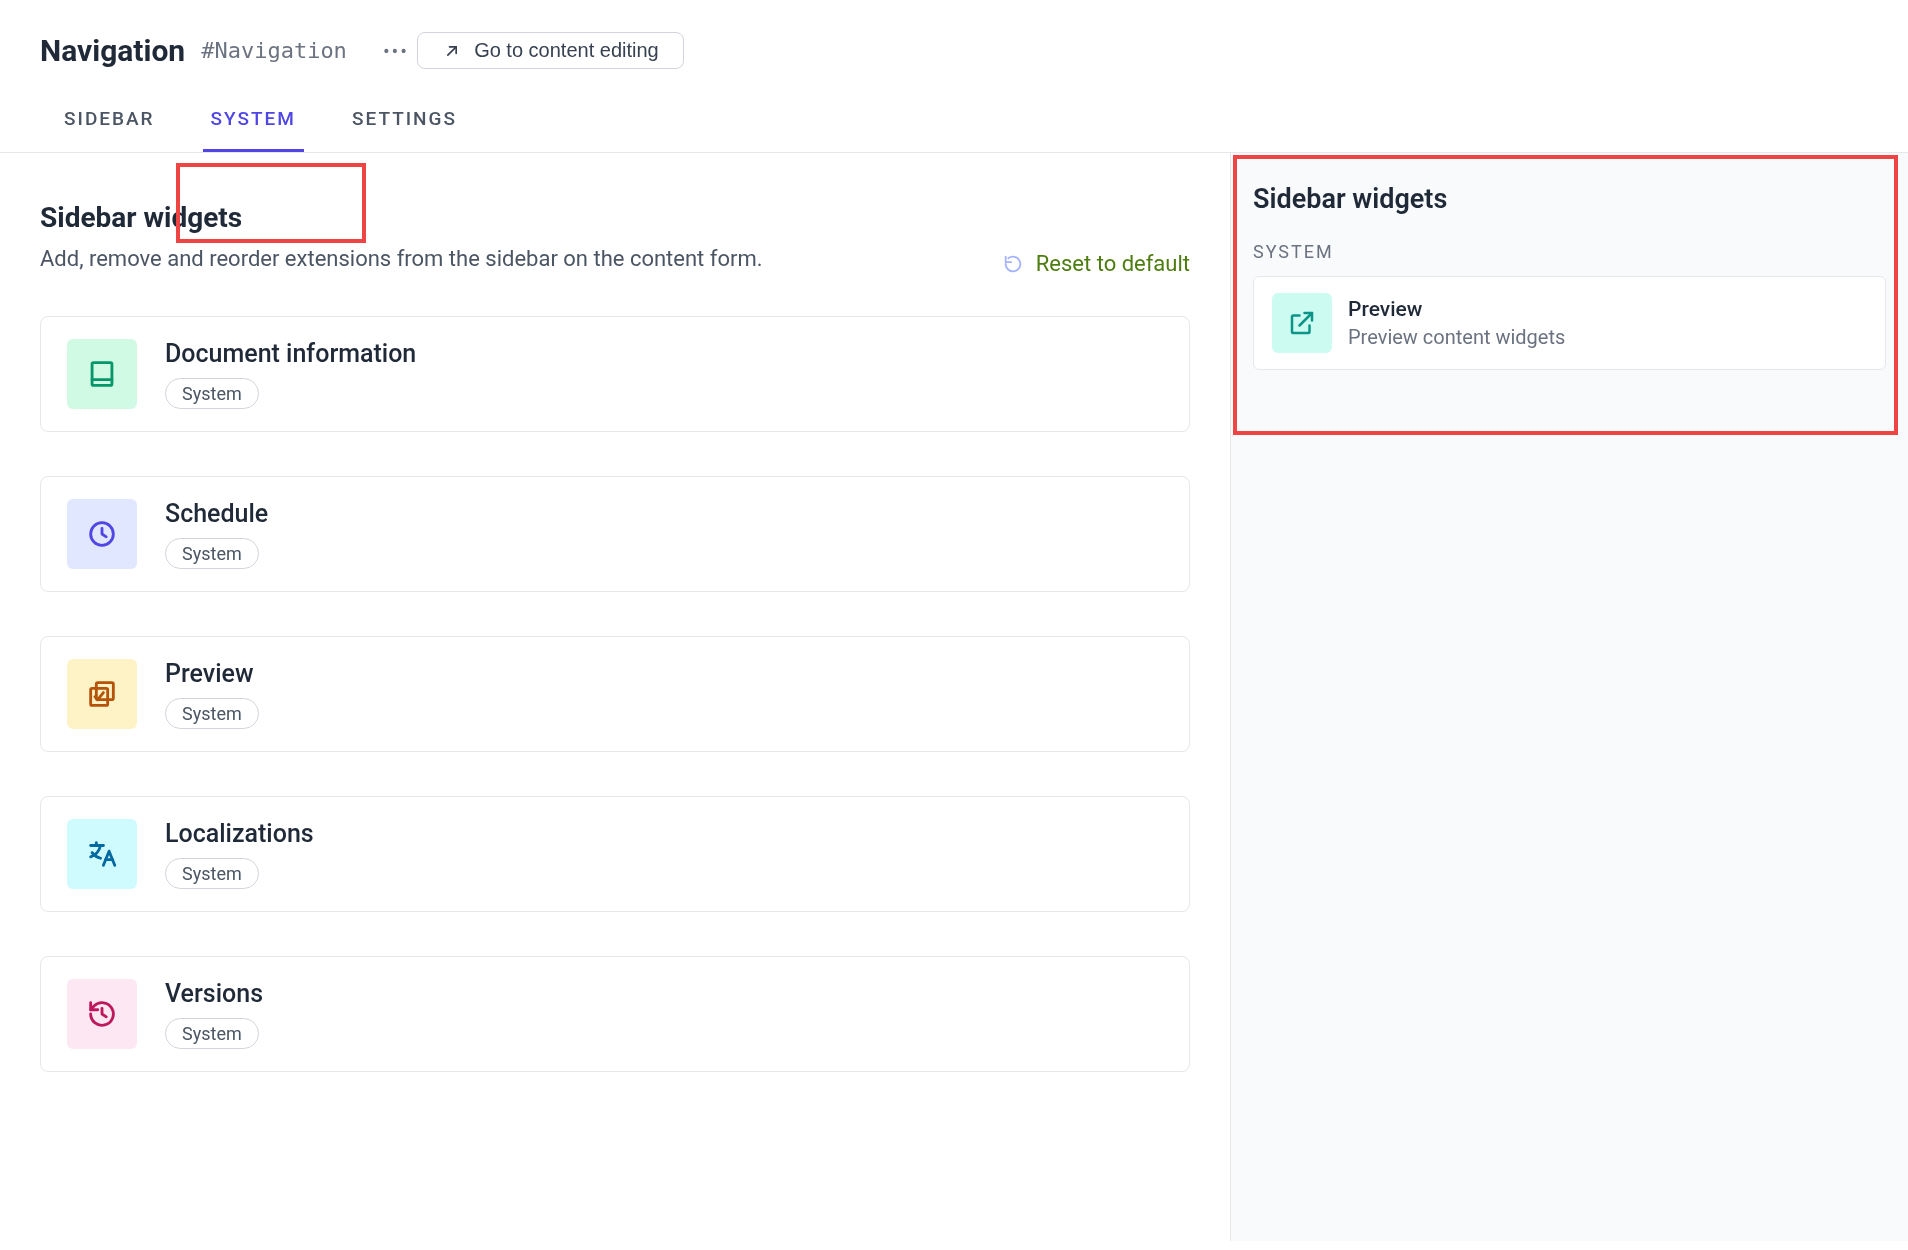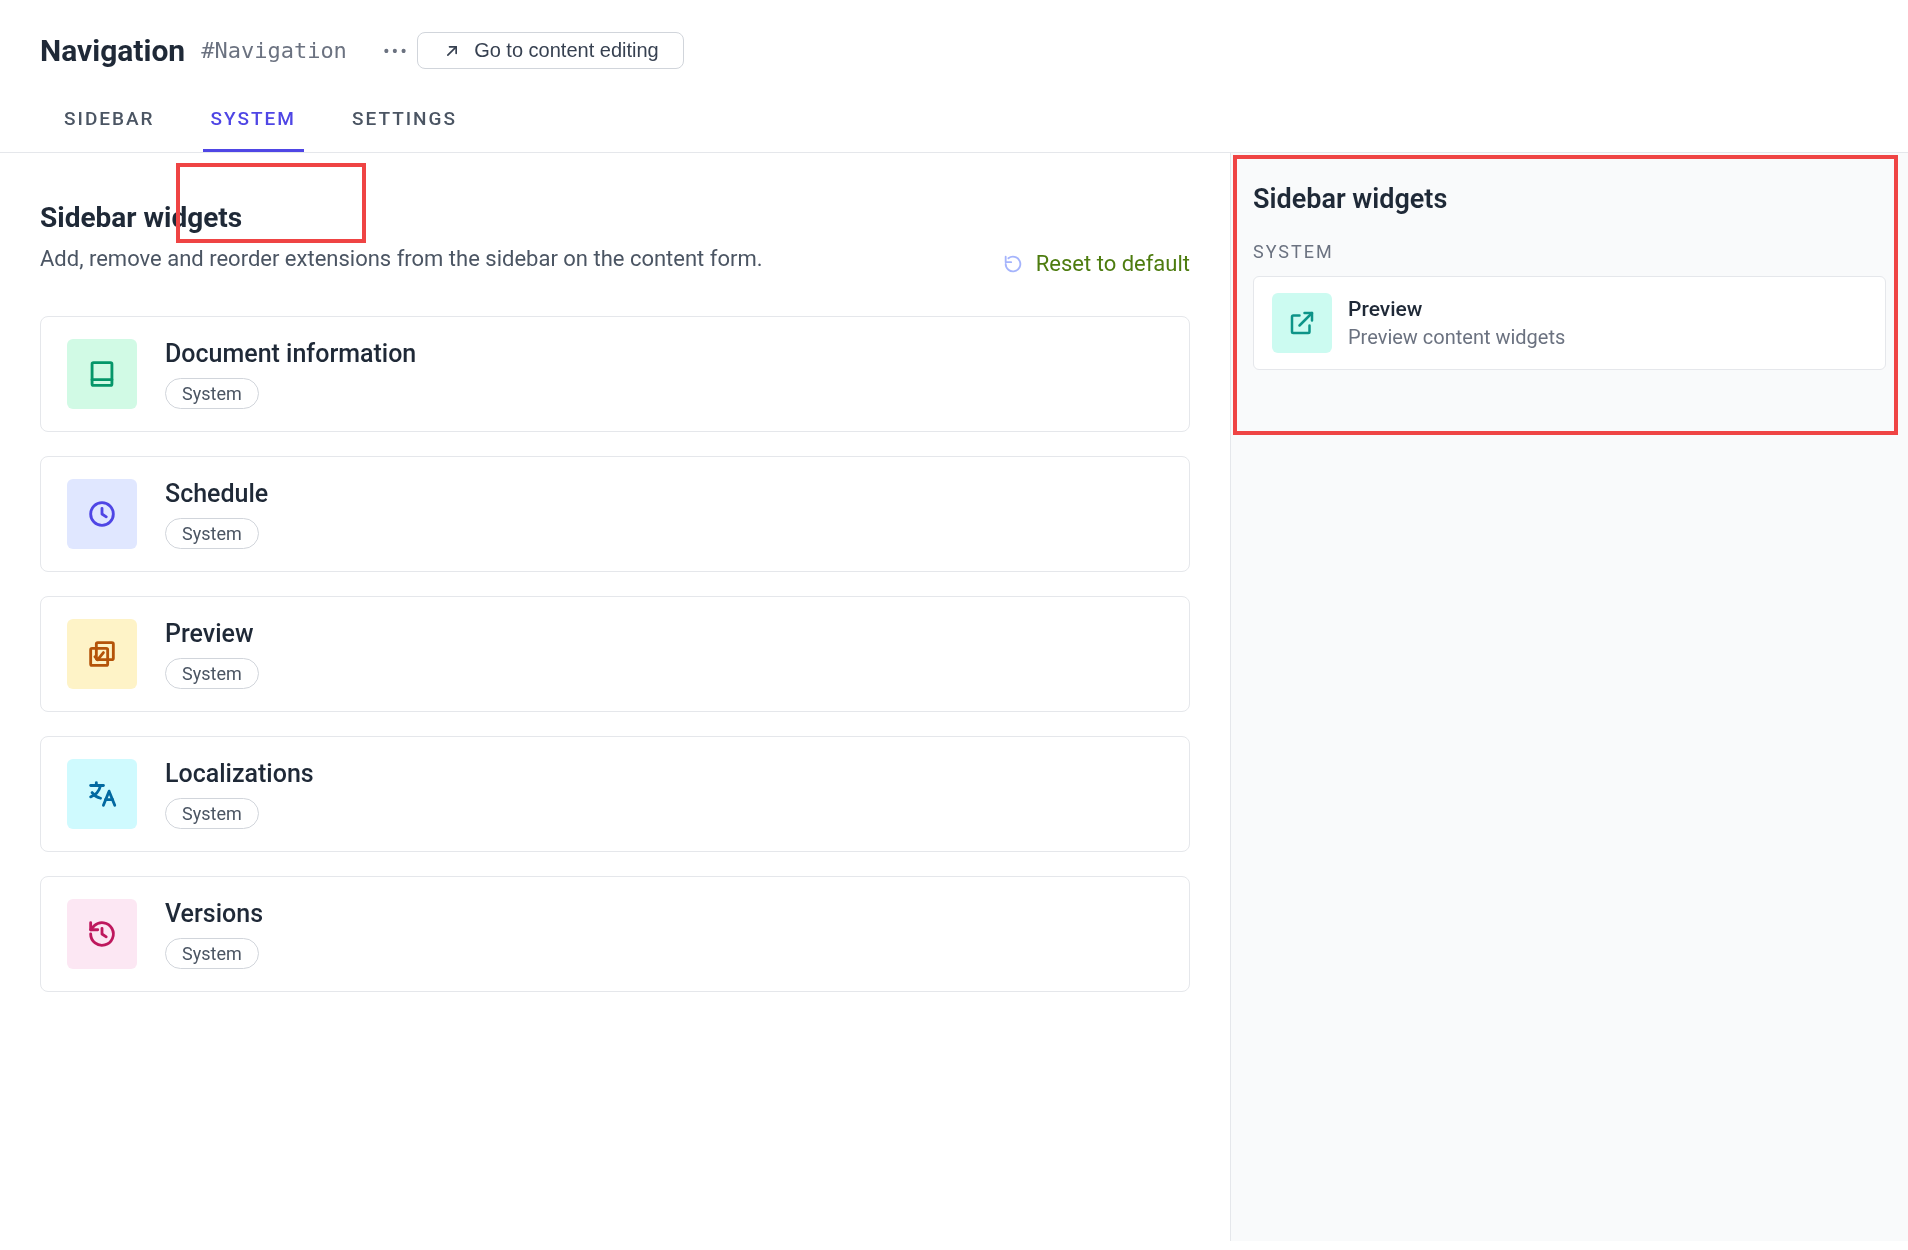--- a/index.html
+++ b/index.html
@@ -115,21 +115,21 @@
       cursor: pointer;
       padding-top: 50px;
     }
     .widget-card {
       display: flex;
       align-items: center;
       gap: 28px;
       border: 1px solid #e5e7eb;
       border-radius: 8px;
       padding: 22px 26px;
-      margin-bottom: 24px;
+      margin-bottom: 44px;
       background: #fff;
     }
     .widget-icon-box {
       width: 70px;
       height: 70px;
       border-radius: 6px;
       display: flex;
       align-items: center;
       justify-content: center;
       flex-shrink: 0;

